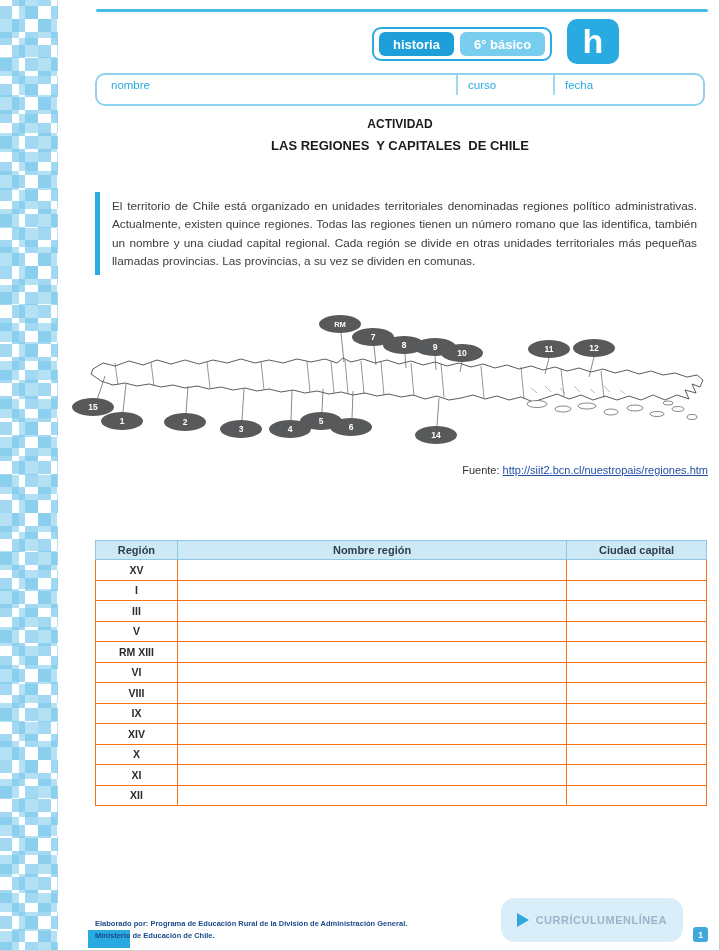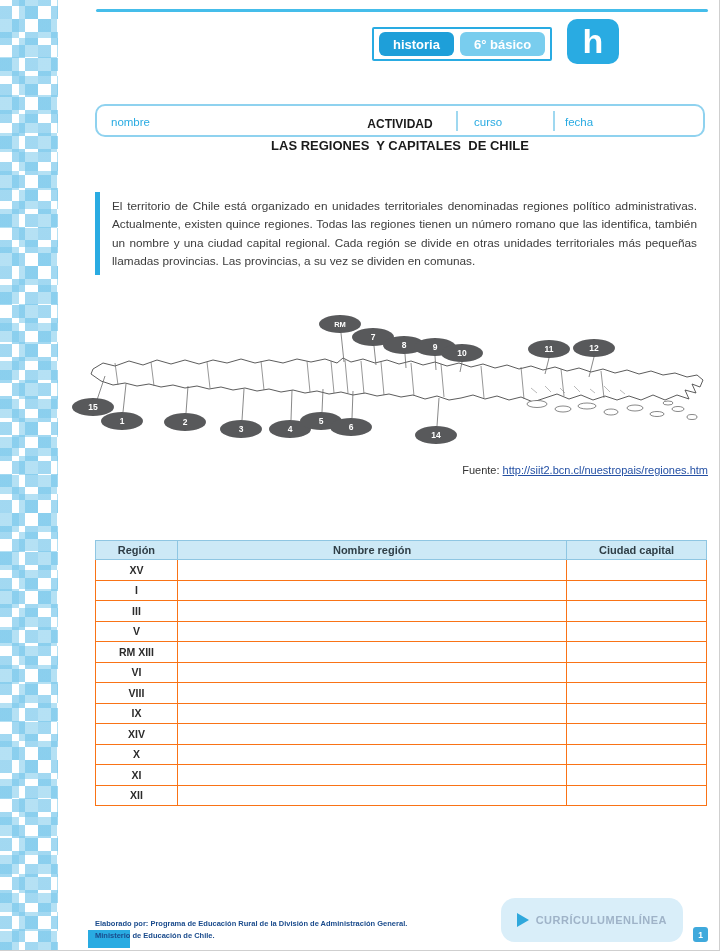--- a/index.html
+++ b/index.html
@@ -12,35 +12,35 @@
   .strip { position:absolute; left:0; top:0; width:58px; height:951px;
     background:
       conic-gradient(rgba(120,200,235,.55) 25%, transparent 0 50%, rgba(120,200,235,.55) 0 75%, transparent 0) 0 0/38px 38px,
       conic-gradient(rgba(70,178,228,.5) 25%, transparent 0 50%, rgba(70,178,228,.5) 0 75%, transparent 0) 12px 6px/26px 26px,
       #fff; }
   .strip-bottom { position:absolute; left:88px; top:930px; width:42px; height:18px; background:#29abe2; }
 
   .topline { position:absolute; left:96px; top:9px; width:612px; height:3px; background:#45bdea; border-radius:2px; }
 
   
-  .badge-box { position:absolute; left:372px; top:27px; height:34px; border:2px solid #29abe2; border-radius:2px;
+  .badge-box { position:absolute; left:372px; top:27px; height:34px; border:2px solid #29abe2; border-radius:9px;
                display:flex; align-items:center; gap:6px; padding:0 5px; background:#fff; }
   .pill { height:24px; border-radius:6px; color:#fff; font-weight:bold; font-size:13px;
           display:flex; align-items:center; justify-content:center; padding:0 14px; }
   .pill-subject { background:#1e9fd9; }
   .pill-grade { background:#79cdee; }
   .logo-h { position:absolute; left:567px; top:19px; width:52px; height:45px; background:#29abe2; border-radius:10px;
             color:#fff; font-size:34px; font-weight:bold; display:flex; align-items:center; justify-content:center; }
 
   
   .form-box { position:absolute; left:95px; top:73px; width:610px; height:33px; border:2px solid #8fd2ef;
-              border-radius:10px; display:flex; align-items:center; background:#fff;margin-top:31px; }
+              border-radius:10px; display:flex; background:#fff; }
   .form-box .label { color:#29abe2; font-size:11.5px; }
   .f-name { flex:1; padding-left:14px; }
-  .f-course { width:95px; padding-left:16px; }
+  .f-course { width:95px; padding-left:10px; }
   .f-date { width:148px; padding-left:10px; }
   .vdiv { width:0; border-left:2px solid #9fd8f0; height:20px; }
 
   
   .title-wrap { position:absolute; left:95px; top:117px; width:610px; text-align:center; color:#1a1a1a; }
   .title-kicker { font-size:12px; font-weight:bold; margin-bottom:7px; }
   .title-main { font-size:13px; font-weight:bold; white-space:pre-wrap; }
 
   
   .intro { position:absolute; left:95px; top:192px; width:606px; border-left:5px solid #2aabe2;

